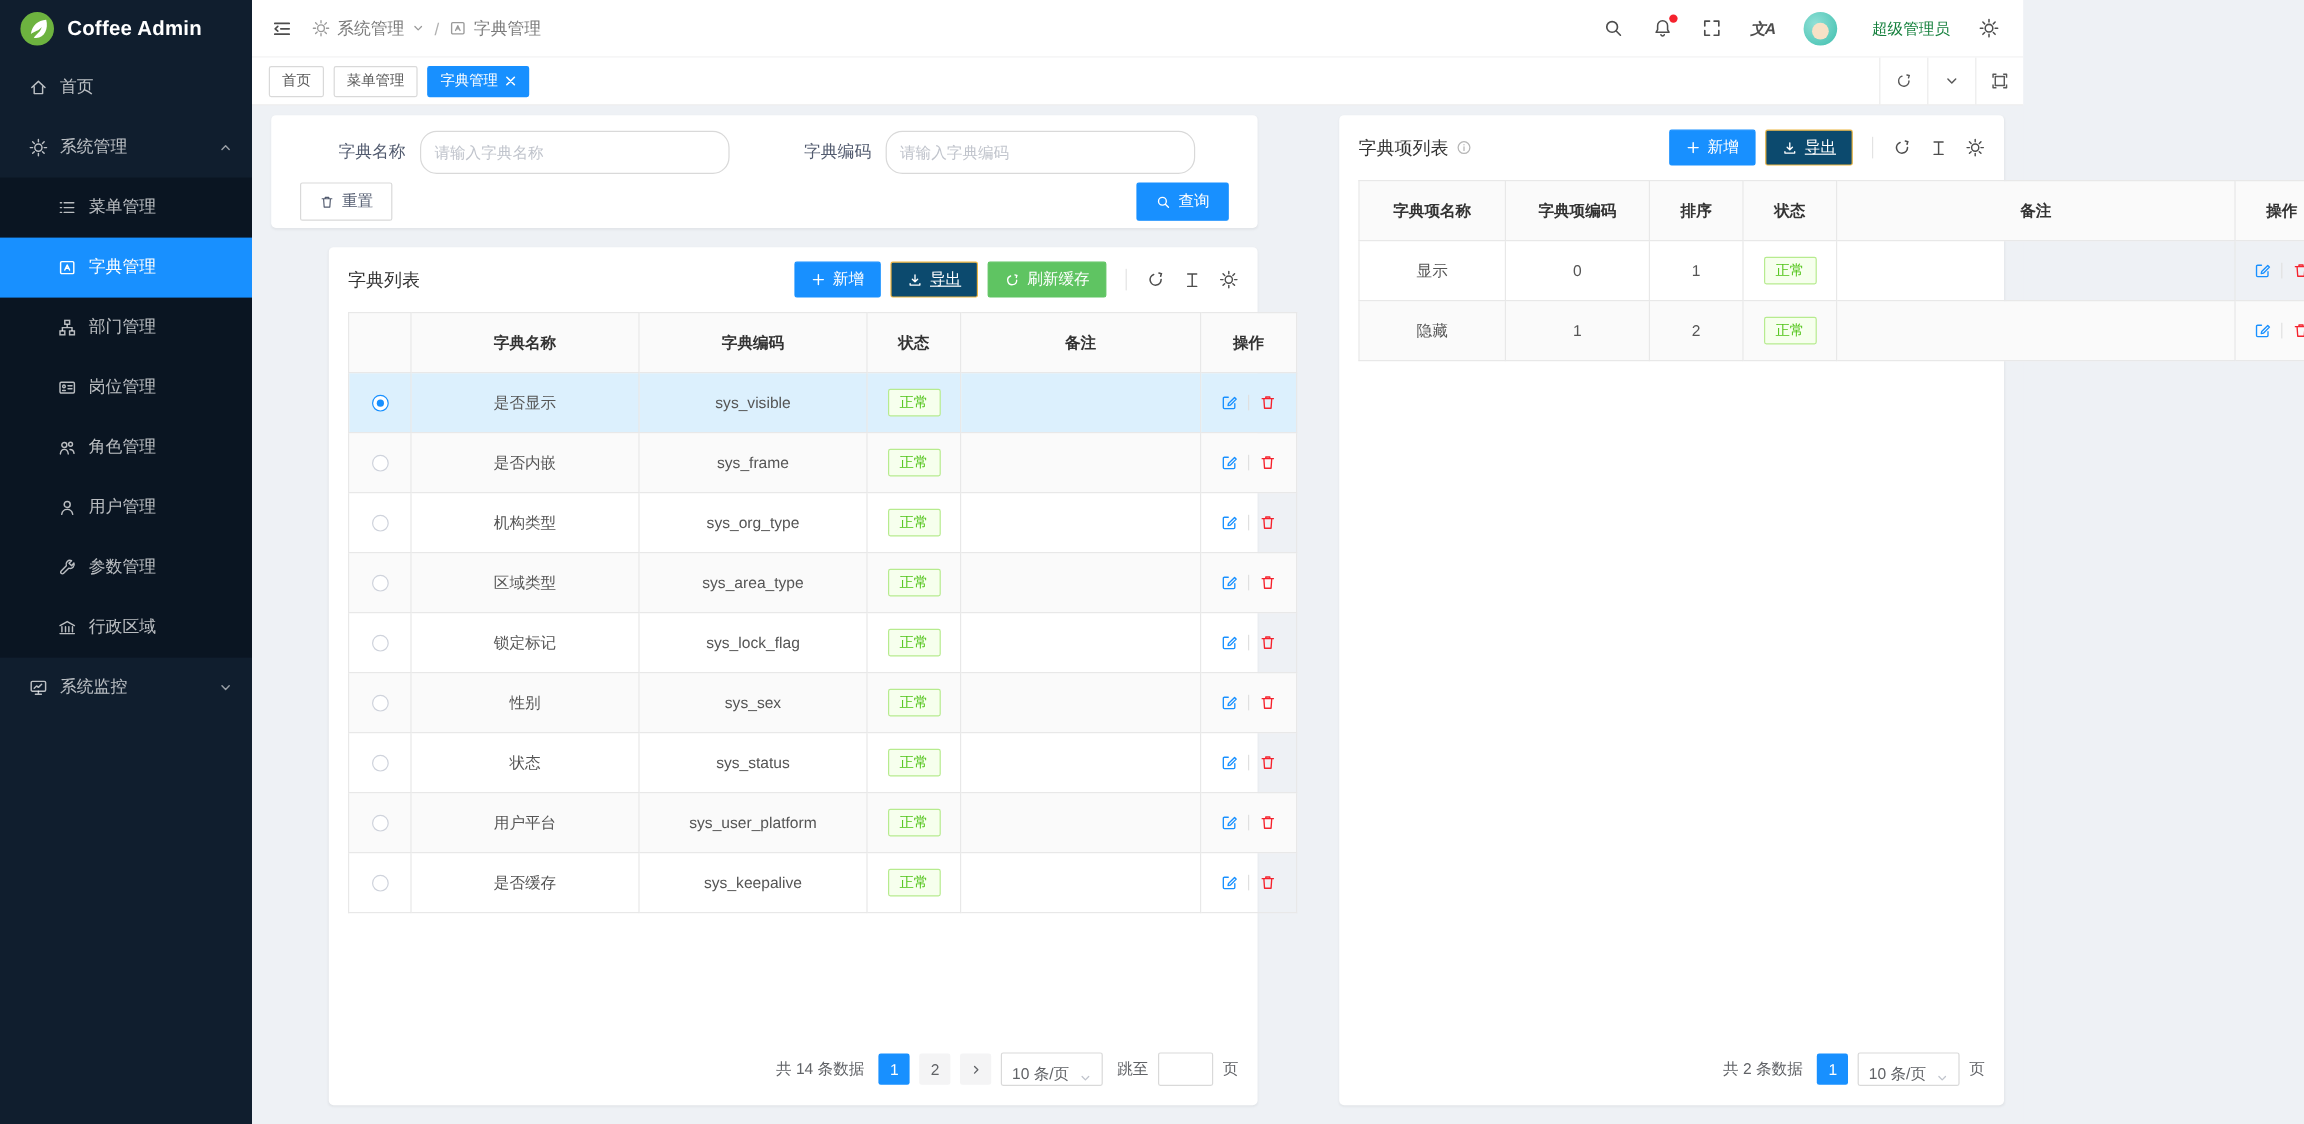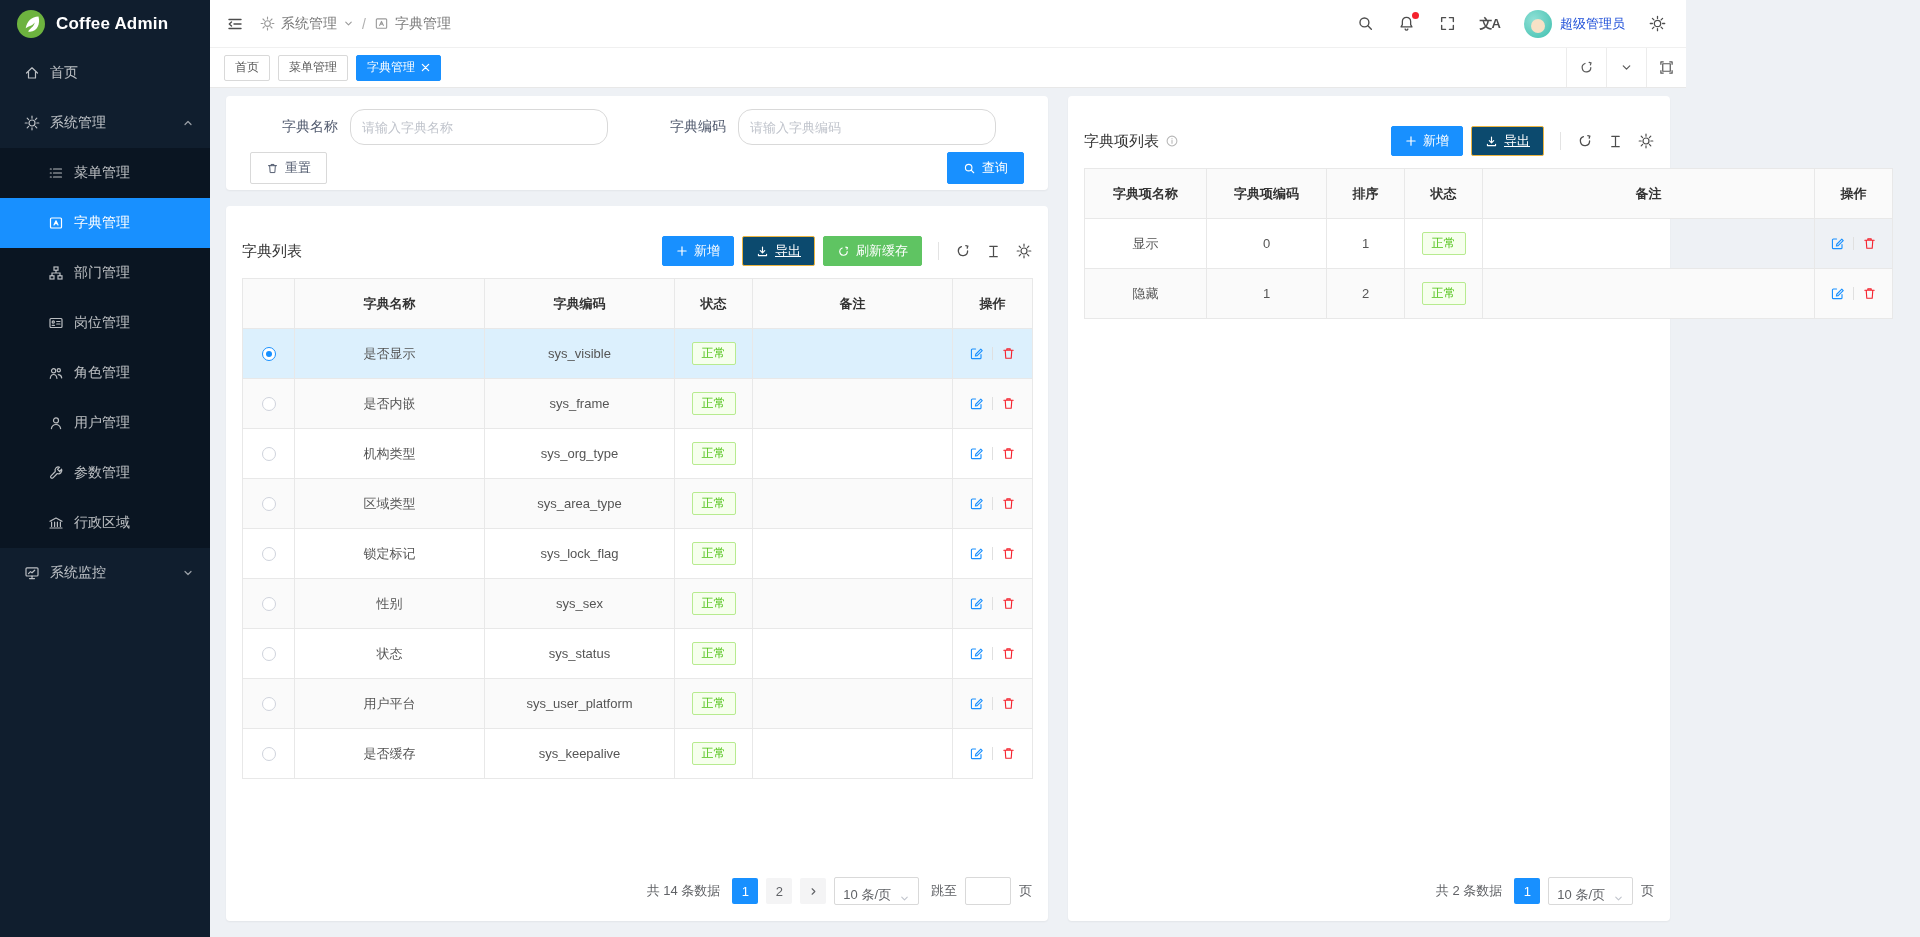--- a/index.html
+++ b/index.html
@@ -21,26 +21,26 @@
   .submenu .menu-item { padding-left:48px; }
   .menu-item.active { background:#1890ff; color:#fff; }
 
   
   .main { flex:1; min-width:0; display:flex; flex-direction:column; }
   .topbar { height:48px; background:#fff; display:flex; align-items:center; padding:0 20px 0 16px; border-bottom:1px solid #f0f0f0; }
   .topbar-left { display:flex; align-items:center; gap:16px; color:#6b6b6b; }
   .crumb { display:flex; align-items:center; gap:6px; color:#7b7b7b; font-size:14px; }
   .crumb .sep { color:#b0b0b0; padding:0 2px; }
   .topbar-right { margin-left:auto; display:flex; align-items:center; gap:24px; color:#4d4d4d; }
-  .icon-btn { position:relative; display:flex; align-items:center; justify-content:center; cursor:pointer; color:#4d4d4d; }
+  .icon-btn { position:relative; display:flex; align-items:center; justify-content:center; cursor:pointer; color:#4d4d4d;font-style:italic; }
   .badge-dot { position:absolute; top:-3px; right:-4px; width:7px; height:7px; border-radius:50%; background:#f5222d; }
   .avatar { width:28px; height:28px; border-radius:50%; background:radial-gradient(circle at 35% 35%, #8fe0d6, #3fbfae); position:relative; overflow:hidden; flex-shrink:0; }
   .avatar::after { content:""; position:absolute; left:7px; top:9px; width:14px; height:14px; border-radius:50%; background:#f7e1c6; }
   .user-wrap { display:flex; align-items:center; gap:8px; cursor:pointer; }
-  .user-name { font-size:13px; color:#1d4ed8; }
+  .user-name { font-size:13px; color:#15803d;margin-left:21px; }
   .trans-icon { font-size:13px; font-weight:bold; color:#4d4d4d; letter-spacing:-1px; }
 
   
   .tabbar { height:40px; background:#fff; display:flex; align-items:center; padding-left:14px; border-bottom:1px solid #e8e8e8; }
   .tab { height:26px; padding:0 10px; margin-right:8px; border:1px solid #d9d9d9; border-radius:2px; background:#fff; display:flex; align-items:center; gap:6px; font-size:12px; color:#595959; cursor:pointer; }
   .tab.active { background:#1890ff; border-color:#1890ff; color:#fff; }
   .tab-tools { margin-left:auto; display:flex; height:100%; }
   .tab-tool { width:40px; border-left:1px solid #ececec; display:flex; align-items:center; justify-content:center; color:#595959; cursor:pointer; }
 
   
@@ -57,21 +57,21 @@
   .txt-input { width:258px; height:36px; border:1px solid #d9d9d9; border-radius:14px; padding:0 11px; font-size:13px; color:#333; outline:none; font-family:"Liberation Sans",sans-serif; }
   .txt-input::placeholder { color:#c0c4cc; }
   .btn-row { display:flex; justify-content:space-between; gap:10px; margin-top:7px; }
   .btn { height:32px; padding:0 15px; border:1px solid #d9d9d9; border-radius:2px; background:#fff; display:inline-flex; align-items:center; gap:6px; font-size:13px; color:#515a6e; cursor:pointer; font-family:"Liberation Sans",sans-serif; }
   .btn-primary { background:#1890ff; border-color:#1890ff; color:#fff; }
   .btn-warning { background:#0c4a6e; border-color:#ecb541; color:#fff;text-decoration:underline; }
   .btn-success { background:#5fc462; border-color:#5fc462; color:#fff;font-family:Liberation Mono, monospace; }
   .btn-sm { height:30px; padding:0 13px; }
 
   
-  .list-card { flex:1; min-height:0; padding:18px 16px 10px; display:flex; flex-direction:column; }
+  .list-card { flex:1; min-height:0; padding:0 16px 10px; display:flex; flex-direction:column;margin-left:48px; }
   .card-toolbar { height:54px; display:flex; align-items:center; flex-shrink:0; }
   .card-title { font-size:15px; color:#333; display:flex; align-items:center; gap:6px; }
   .toolbar-right { margin-left:auto; display:flex; align-items:center; gap:8px; }
   .tool-divider { width:1px; height:18px; background:#e3e3e3; margin:0 8px; }
   .tool-icons { display:flex; align-items:center; gap:15px; color:#595959; }
 
   table.grid { width:100%; border-collapse:collapse; font-size:13px; table-layout:fixed; }
   .grid th { background:#fafafa; height:50px; font-weight:bold; color:#333; border:1px solid #e8e8e8; text-align:center; font-size:13px; }
   .grid td { height:50px; border:1px solid #e8e8e8; text-align:center; color:#555; }
   .grid tbody tr:nth-child(even) td { background:#fafafa; }

